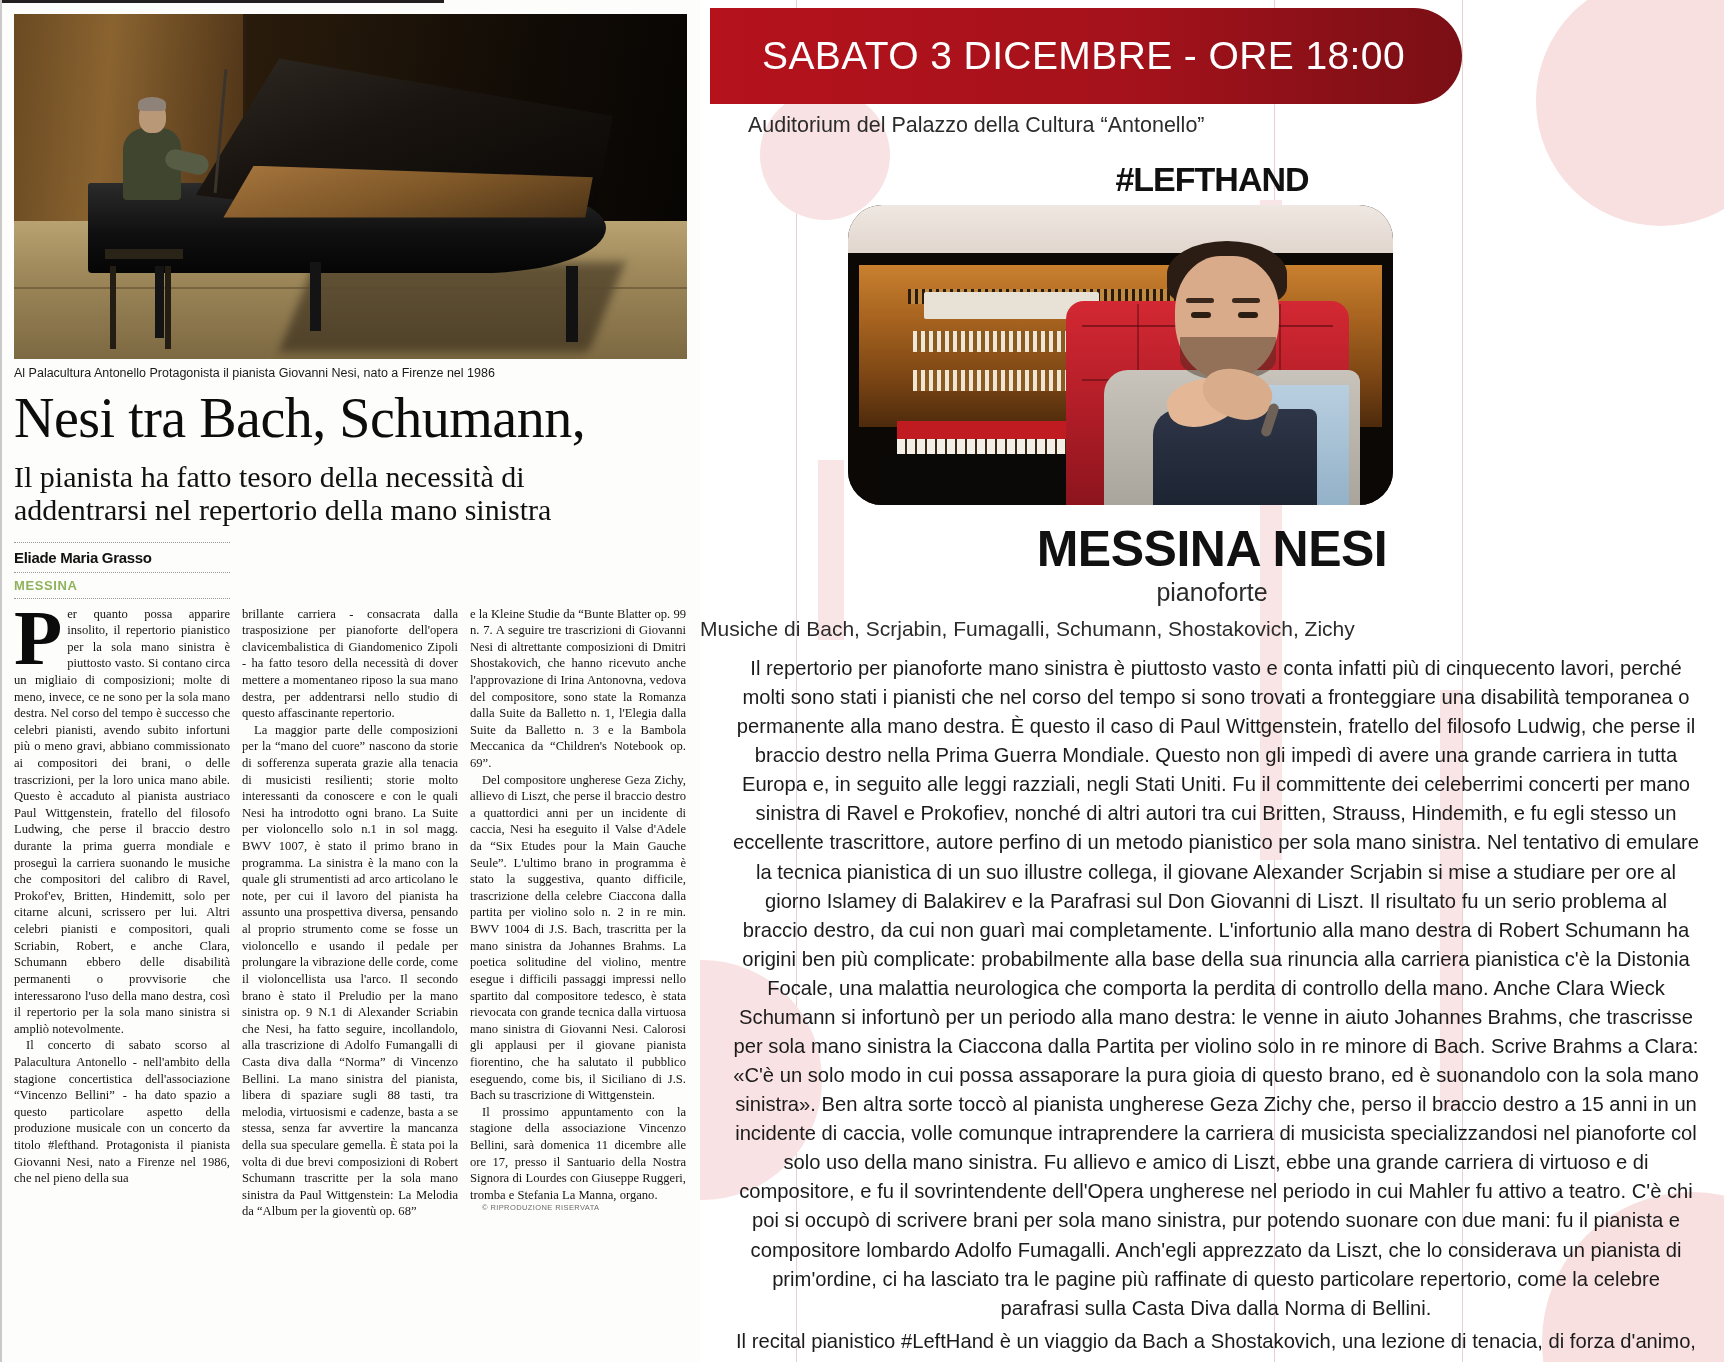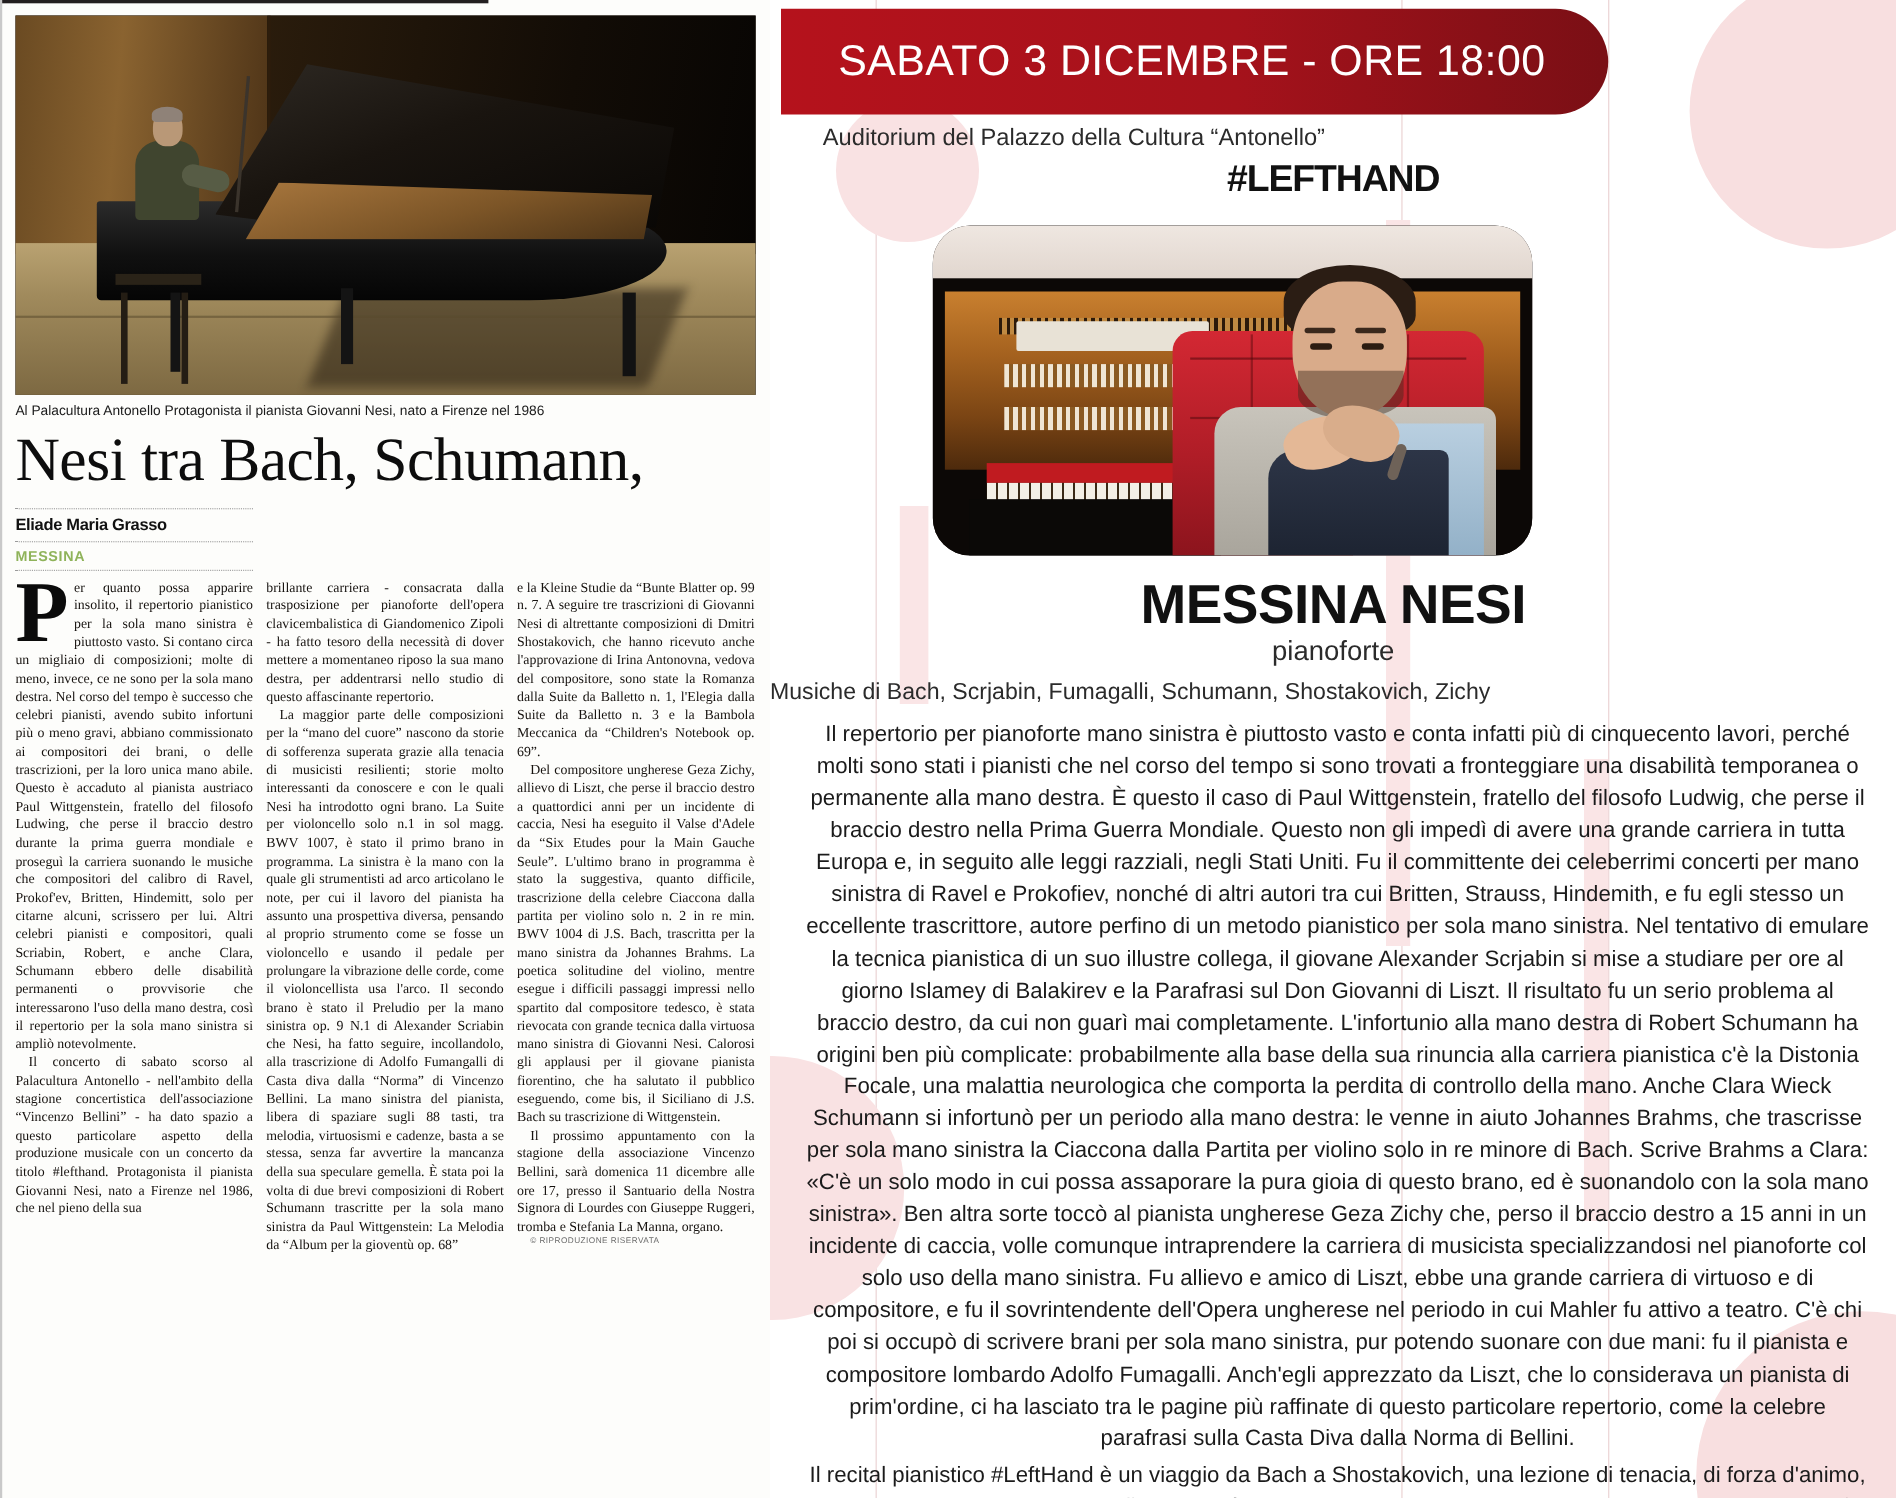--- a/index.html
+++ b/index.html
@@ -107,21 +107,21 @@
   .deco-line3{position:absolute;left:762px;top:0;width:1px;height:1362px;background:#e9cfd0;}
 
   .banner{position:absolute;left:10px;top:8px;width:752px;height:96px;
     background:linear-gradient(90deg,#b5121c 0%,#a5121b 55%,#7a0f15 100%);
     border-radius:0 48px 48px 0;display:flex;align-items:center;}
   .banner-text{color:#fff;font-size:39px;font-weight:normal;letter-spacing:.4px;
     margin-left:52px;font-family:"Liberation Sans",sans-serif;}
 
   .venue{position:absolute;left:48px;top:113px;font-size:21.5px;color:#2b2b2b;
     font-family:"Liberation Sans",sans-serif;}
-  .hashtag{position:absolute;left:0;right:0;top:144px;text-align:center;
+  .hashtag{position:absolute;left:0;right:0;top:160px;text-align:center;
     font-size:34px;font-weight:bold;color:#111;letter-spacing:-1px;
     font-family:"Liberation Sans",sans-serif;}
 
   
   .artist-photo{position:absolute;left:148px;top:205px;width:545px;height:300px;
     border-radius:34px;overflow:hidden;background:#140d0a;}
   .ap-top{position:absolute;left:0;top:0;width:100%;height:18%;
     background:linear-gradient(180deg,#efe7e1 0%,#dfd4cc 100%);}
   .ap-dark{position:absolute;left:0;top:16%;width:100%;height:84%;background:#0c0806;}
   .ap-strings{position:absolute;left:2%;top:20%;width:96%;height:54%;
@@ -215,20 +215,24 @@
 
     <div class="caption">
       <b>Al Palacultura Antonello</b><span> Protagonista il pianista Giovanni Nesi, nato a Firenze nel 1986</span>
     </div>
 
 
     <h1 class="headline">
       <span>Nesi tra Bach, Schumann,</span><br>
     </h1>
 
+    <div class="subhead">
+      <span>Il pianista ha fatto tesoro della necessità di</span><br>
+      <span>addentrarsi nel repertorio della mano sinistra</span>
+    </div>
 
     <div class="dotrule"></div>
     <div class="byline">Eliade Maria Grasso</div>
     <div class="dotrule2"></div>
     <div class="dateline">MESSINA</div>
     <div class="dotrule3"></div>
 
     <div class="cols">
       <div class="col">
         <p class="first"><span class="dropcap">P</span><span>er quanto possa apparire insolito, il repertorio pianistico per la sola mano sinistra è piuttosto vasto. Si contano circa un migliaio di composizioni; molte di meno, invece, ce ne sono per la sola mano destra. Nel corso del tempo è successo che celebri pianisti, avendo subito infortuni più o meno gravi, abbiano commissionato ai compositori dei brani, o delle trascrizioni, per la loro unica mano abile. Questo è accaduto al pianista austriaco Paul Wittgenstein, fratello del filosofo Ludwing, che perse il braccio destro durante la prima guerra mondiale e proseguì la carriera suonando le musiche che compositori del calibro di Ravel, Prokof'ev, Britten, Hindemitt, solo per citarne alcuni, scrissero per lui. Altri celebri pianisti e compositori, quali Scriabin, Robert, e anche Clara, Schumann ebbero delle disabilità permanenti o provvisorie che interessarono l'uso della mano destra, così il repertorio per la sola mano sinistra si ampliò notevolmente.</span></p>

